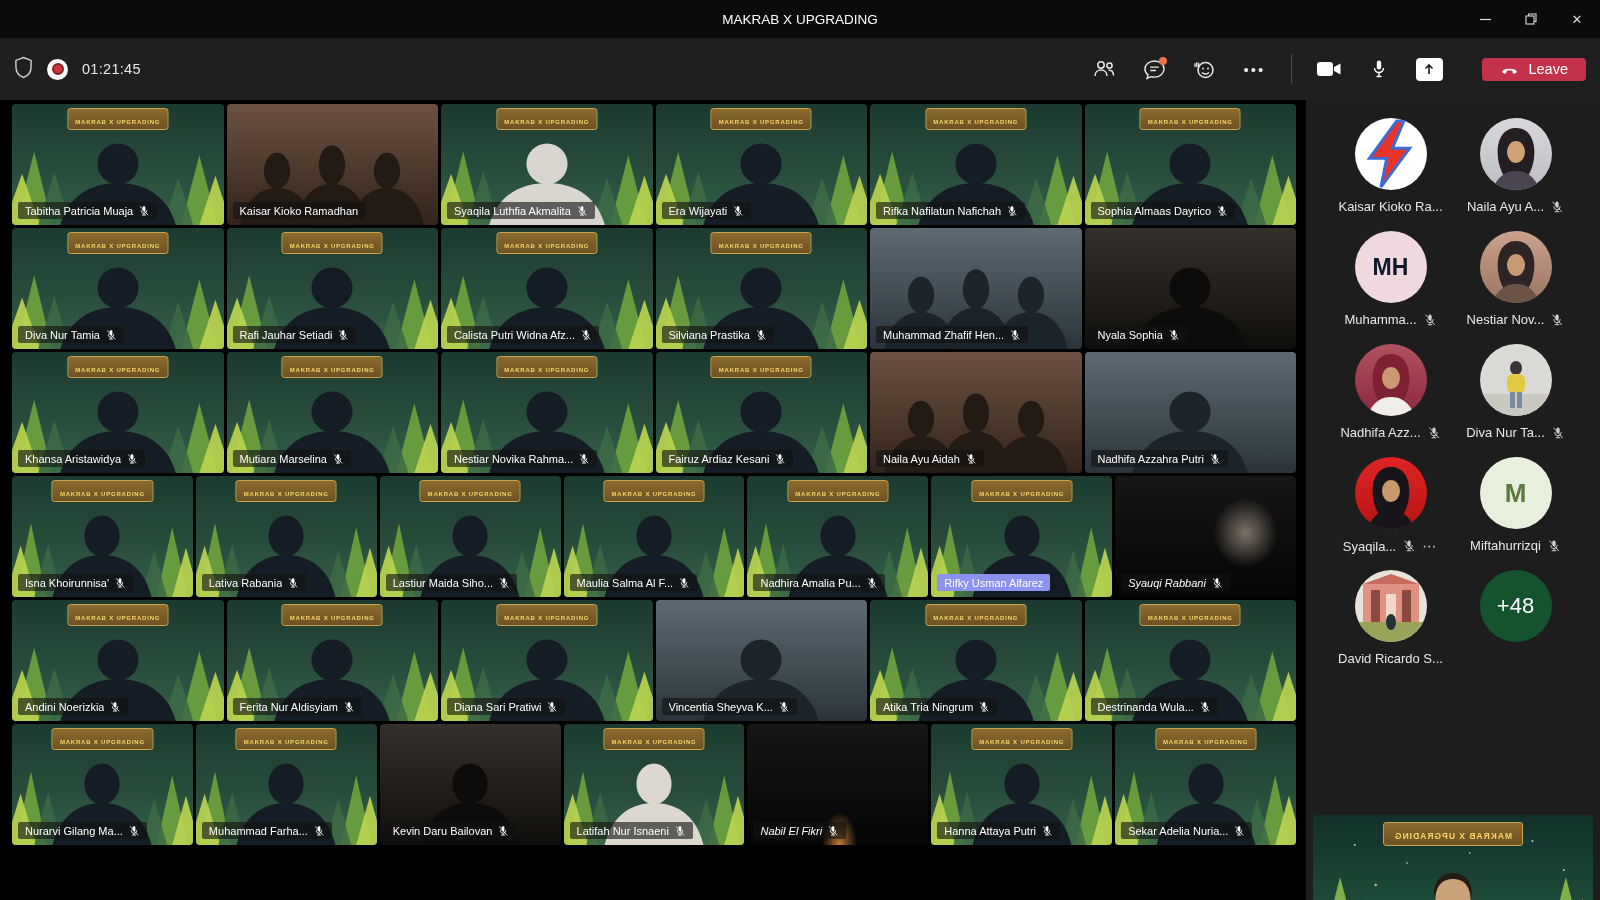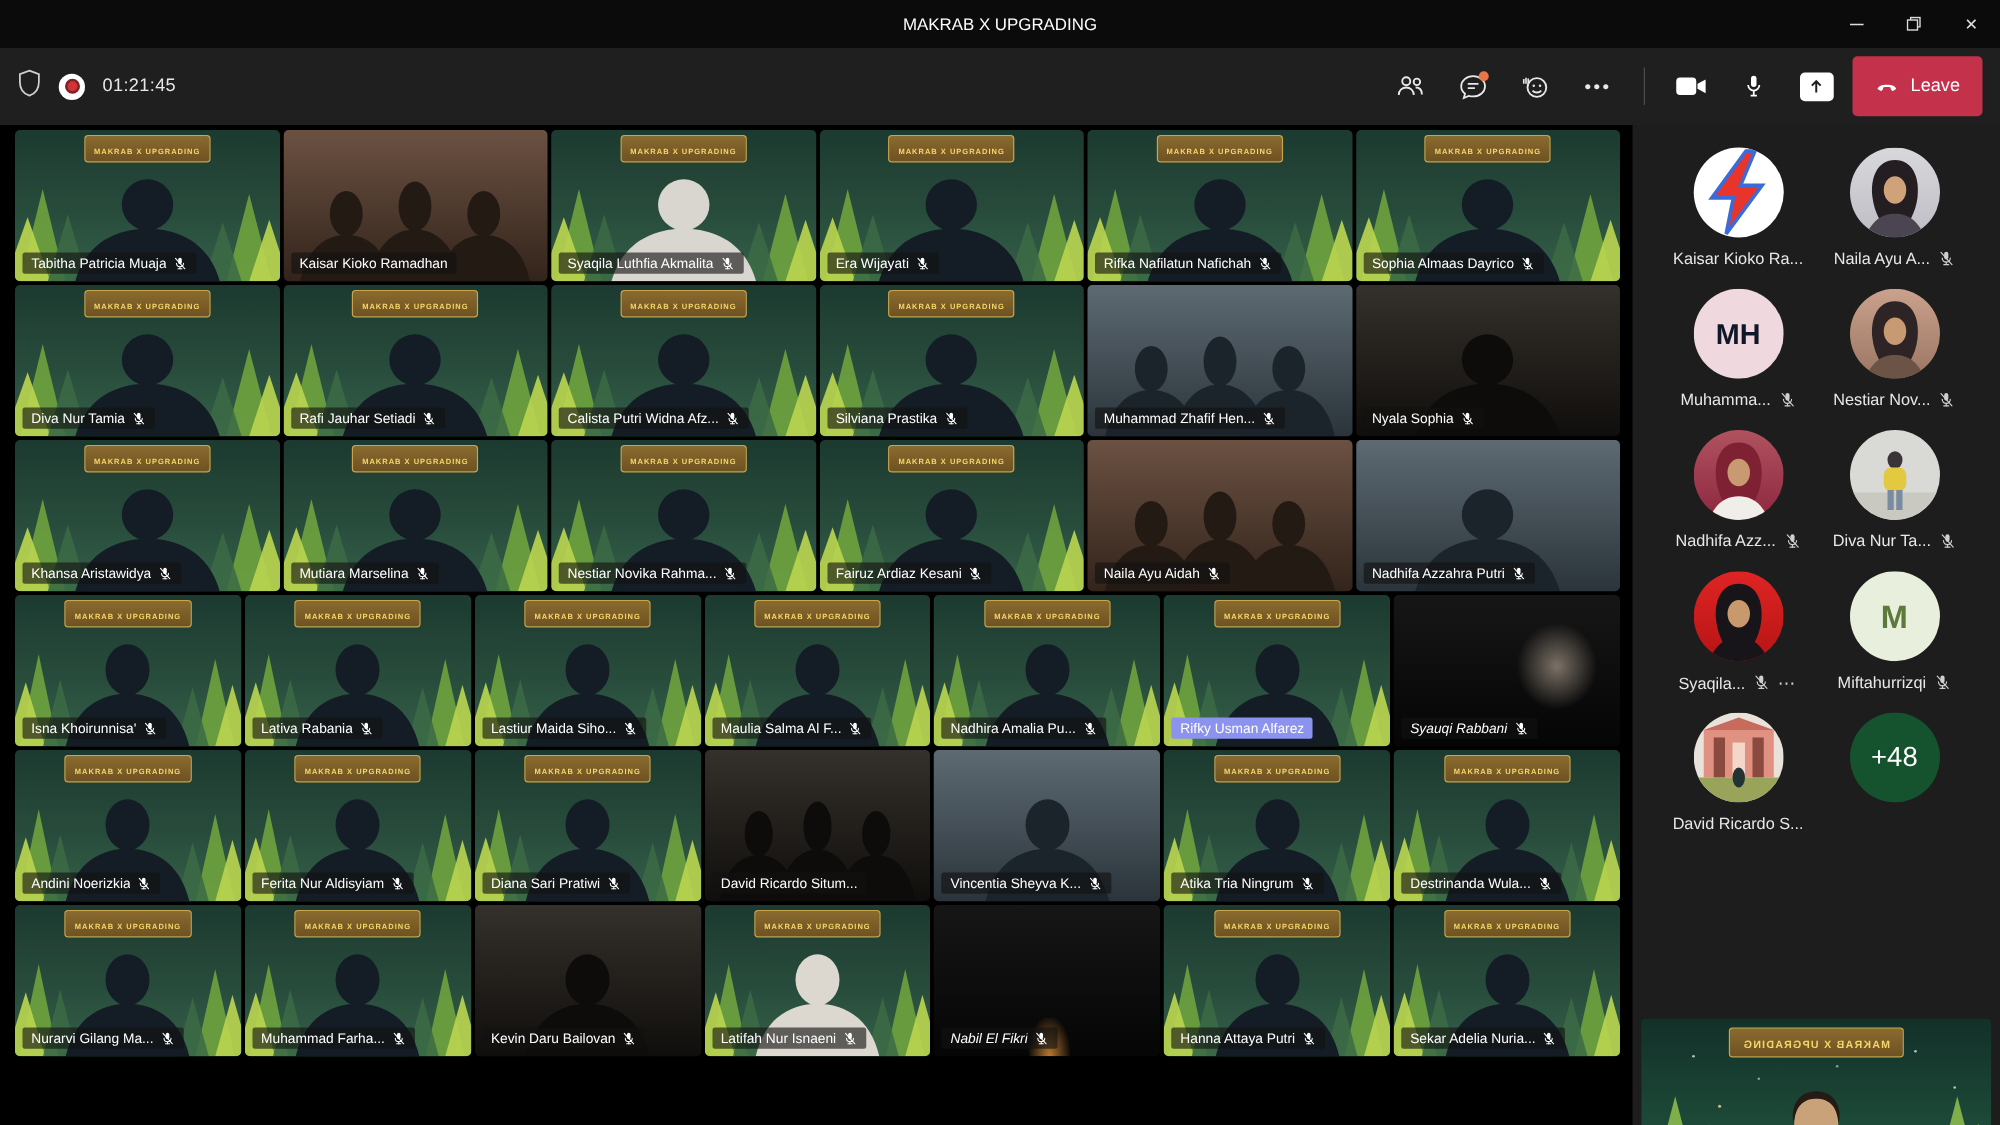--- a/index.html
+++ b/index.html
@@ -16,21 +16,21 @@
   .timer{color:#e8e8e8;font-size:14.5px;letter-spacing:.3px;}
   .rec{width:21px;height:21px;border-radius:50%;background:#fff;display:flex;align-items:center;justify-content:center;}
   .rec-dot{width:12px;height:12px;border-radius:50%;background:#d13438;border:2px solid #7e2226;box-sizing:border-box;}
   .tb-spacer{flex:1;}
   .tb-right{display:flex;align-items:center;gap:8px;}
   .tb-btn{width:42px;height:38px;display:flex;align-items:center;justify-content:center;position:relative;}
   .chat-dot{position:absolute;top:7px;right:8px;width:8px;height:8px;border-radius:50%;background:#e97548;}
   .more-dots{color:#e8e8e8;font-size:15px;letter-spacing:2px;}
   .tb-divider{width:1px;height:30px;background:#4a4a4a;margin:0 8px;}
   .share-box{width:27px;height:23px;background:#fff;border-radius:4px;display:flex;align-items:center;justify-content:center;}
-  .leave-btn{margin-left:0;background:#c4314b;border-radius:4px;height:48px;padding:0 18px;display:flex;align-items:center;gap:9px;color:#fff;font-size:14.5px;}
+  .leave-btn{margin-left:24px;background:#c4314b;border-radius:4px;height:23px;padding:0 18px;display:flex;align-items:center;gap:9px;color:#fff;font-size:14.5px;}
   
   .content{height:872px;display:flex;background:#000;}
   .grid{width:1296px;box-sizing:border-box;padding:4px 0 0 12px;display:flex;flex-direction:column;gap:3px;}
   .grid-gap{width:10px;background:#000;}
   .grow{display:flex;gap:3px;height:121px;}
   .tile{flex:1;position:relative;border-radius:4px;overflow:hidden;}
   .v-forest{background:linear-gradient(180deg,#1c3a30 0%,#284c3c 55%,#356049 100%);}
   .v-camera-warm{background:linear-gradient(180deg,#6b5142,#33241b);}
   .v-camera-cool{background:linear-gradient(180deg,#5d6a72,#2b343b);}
   .v-camera-dark{background:linear-gradient(180deg,#34302b,#100e0c);}
@@ -886,37 +886,20 @@
               <g stroke="#fff" stroke-width="1.1" fill="none" stroke-linecap="round">
                 <rect x="6.1" y="1.6" width="3.8" height="7" rx="1.9" fill="#fff" stroke="none"></rect>
                 <path d="M4.3 7.4a3.7 3.7 0 0 0 7.4 0"></path>
                 <path d="M8 11.1v2.1"></path>
                 <path d="M5.8 13.4h4.4"></path>
                 <path d="M3.2 2.2l10 11.2"></path>
               </g>
             </svg>
           </div>
         </div>
-        <div class="tile v-camera-dark">
-          <svg class="person pg pg1" viewBox="0 0 100 64" preserveAspectRatio="none">
-            <ellipse cx="50" cy="19" rx="13.5" ry="15" fill="#0e0c0a"></ellipse>
-            <path d="M12 64 C18 40 35 33 50 33 C65 33 82 40 88 64 Z" fill="#0e0c0a"></path>
-          </svg>
-          <svg class="person pg pg2" viewBox="0 0 100 64" preserveAspectRatio="none">
-            <ellipse cx="50" cy="19" rx="13.5" ry="15" fill="#0e0c0a"></ellipse>
-            <path d="M12 64 C18 40 35 33 50 33 C65 33 82 40 88 64 Z" fill="#0e0c0a"></path>
-          </svg>
-          <svg class="person pg pg3" viewBox="0 0 100 64" preserveAspectRatio="none">
-            <ellipse cx="50" cy="19" rx="13.5" ry="15" fill="#0e0c0a"></ellipse>
-            <path d="M12 64 C18 40 35 33 50 33 C65 33 82 40 88 64 Z" fill="#0e0c0a"></path>
-          </svg>
-          <div class="name-label">
-            <span>David Ricardo Situm...</span>
-          </div>
-        </div>
         <div class="tile v-camera-cool">
           <svg class="person " viewBox="0 0 100 64" preserveAspectRatio="none">
             <ellipse cx="50" cy="19" rx="13.5" ry="15" fill="#1c242b"></ellipse>
             <path d="M12 64 C18 40 35 33 50 33 C65 33 82 40 88 64 Z" fill="#1c242b"></path>
           </svg>
           <div class="name-label">
             <span>Vincentia Sheyva K...</span>
             <svg class="mic" viewBox="0 0 16 16">
               <g stroke="#fff" stroke-width="1.1" fill="none" stroke-linecap="round">
                 <rect x="6.1" y="1.6" width="3.8" height="7" rx="1.9" fill="#fff" stroke="none"></rect>

